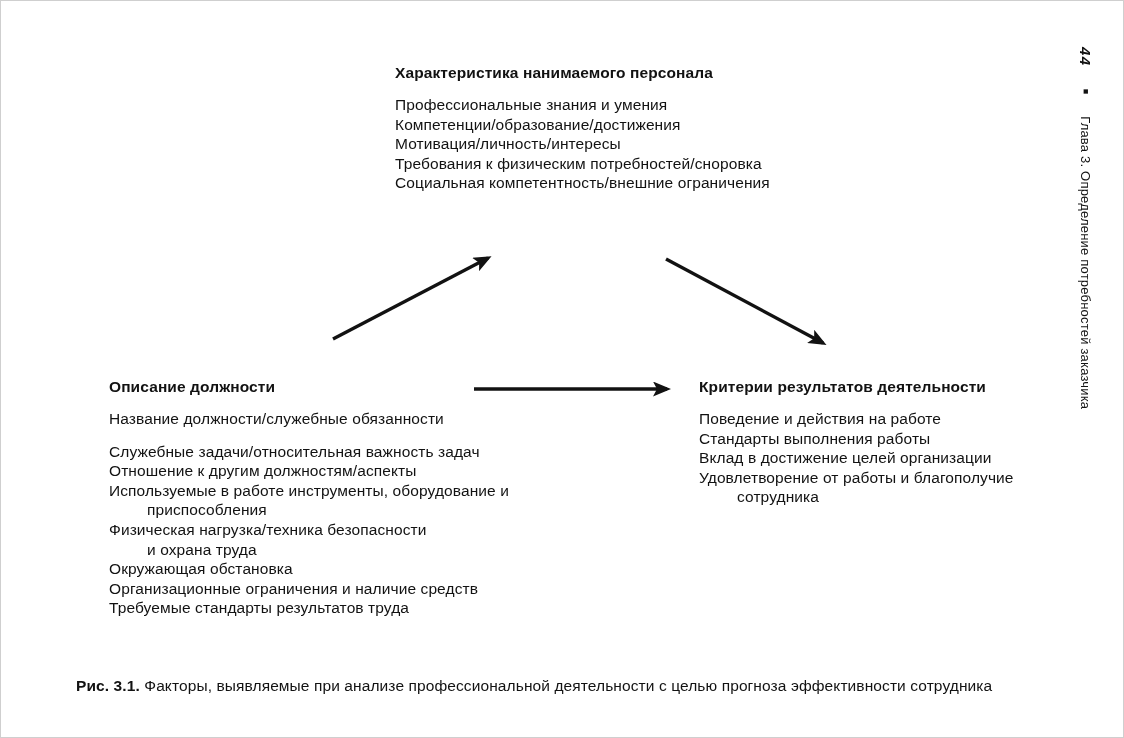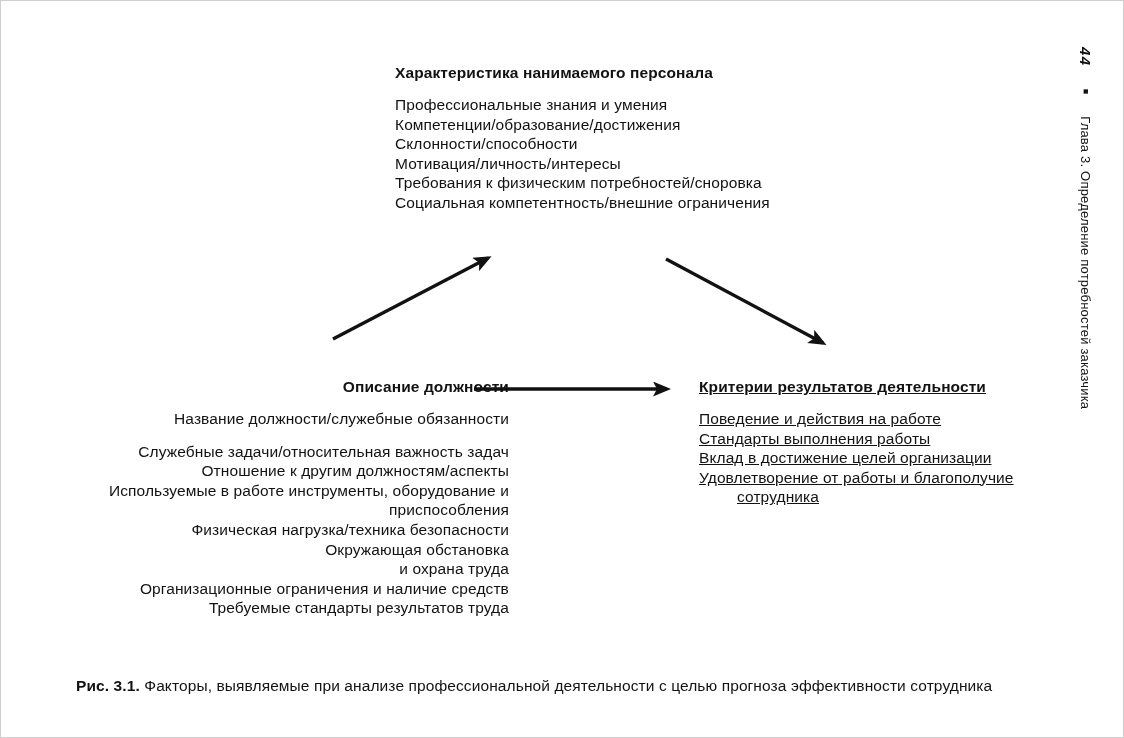--- a/index.html
+++ b/index.html
@@ -17,22 +17,22 @@
   .block{position:absolute;white-space:nowrap;}
   .block .heading{
     font-size:15.5px;font-weight:700;margin:0 0 13px 0;letter-spacing:.1px;
   }
   .list{font-size:15.5px;line-height:19.6px;letter-spacing:.1px;}
   .list .item{white-space:nowrap;}
   .list .item.indent{padding-left:38px;}
   .list .item.gap-after{margin-bottom:13px;}
 
   #top-block{left:394px;top:63px;}
-  #left-block{left:108px;top:377px;text-align:right;}
-  #right-block{left:698px;top:377px;text-decoration:underline;}
+  #left-block{left:108px;top:377px;}
+  #right-block{left:698px;top:377px;}
 
   .arrows{position:absolute;left:0;top:0;pointer-events:none;}
 
   .caption{
     position:absolute;left:75px;top:676px;
     font-size:15.5px;letter-spacing:.1px;white-space:nowrap;
   }
   .caption .cap-label{font-weight:700;}
 
   .sidebar{
@@ -63,39 +63,38 @@
     <line x1="665" y1="258" x2="822" y2="342" stroke="#121212" stroke-width="3.4" marker-end="url(#ah)"></line>
     <line x1="473" y1="388" x2="666" y2="388" stroke="#121212" stroke-width="3.4" marker-end="url(#ah)"></line>
   </svg>
 
   <div class="block" id="top-block">
     <div class="heading">Характеристика нанимаемого персонала</div>
     <div class="list">
 
     <div class="item">Профессиональные знания и умения</div>
         <div class="item">Компетенции/образование/достижения</div>
-        <div class="item">Склонности/способности</div>
         <div class="item">Мотивация/личность/интересы</div>
         <div class="item">Требования к физическим потребностей/сноровка</div>
         <div class="item">Социальная компетентность/внешние ограничения</div>
       </div>
   </div>
 
   <div class="block" id="left-block">
     <div class="heading">Описание должности</div>
     <div class="list">
 
     <div class="item gap-after">Название должности/служебные обязанности</div>
         <div class="item">Служебные задачи/относительная важность задач</div>
         <div class="item">Отношение к другим должностям/аспекты</div>
         <div class="item">Используемые в работе инструменты, оборудование и</div>
         <div class="item indent">приспособления</div>
         <div class="item">Физическая нагрузка/техника безопасности</div>
+        <div class="item indent">и охрана труда</div>
         <div class="item">Окружающая обстановка</div>
-        <div class="item indent">и охрана труда</div>
         <div class="item">Организационные ограничения и наличие средств</div>
         <div class="item">Требуемые стандарты результатов труда</div>
       </div>
   </div>
 
   <div class="block" id="right-block">
     <div class="heading">Критерии результатов деятельности</div>
     <div class="list">
 
     <div class="item">Поведение и действия на работе</div>

